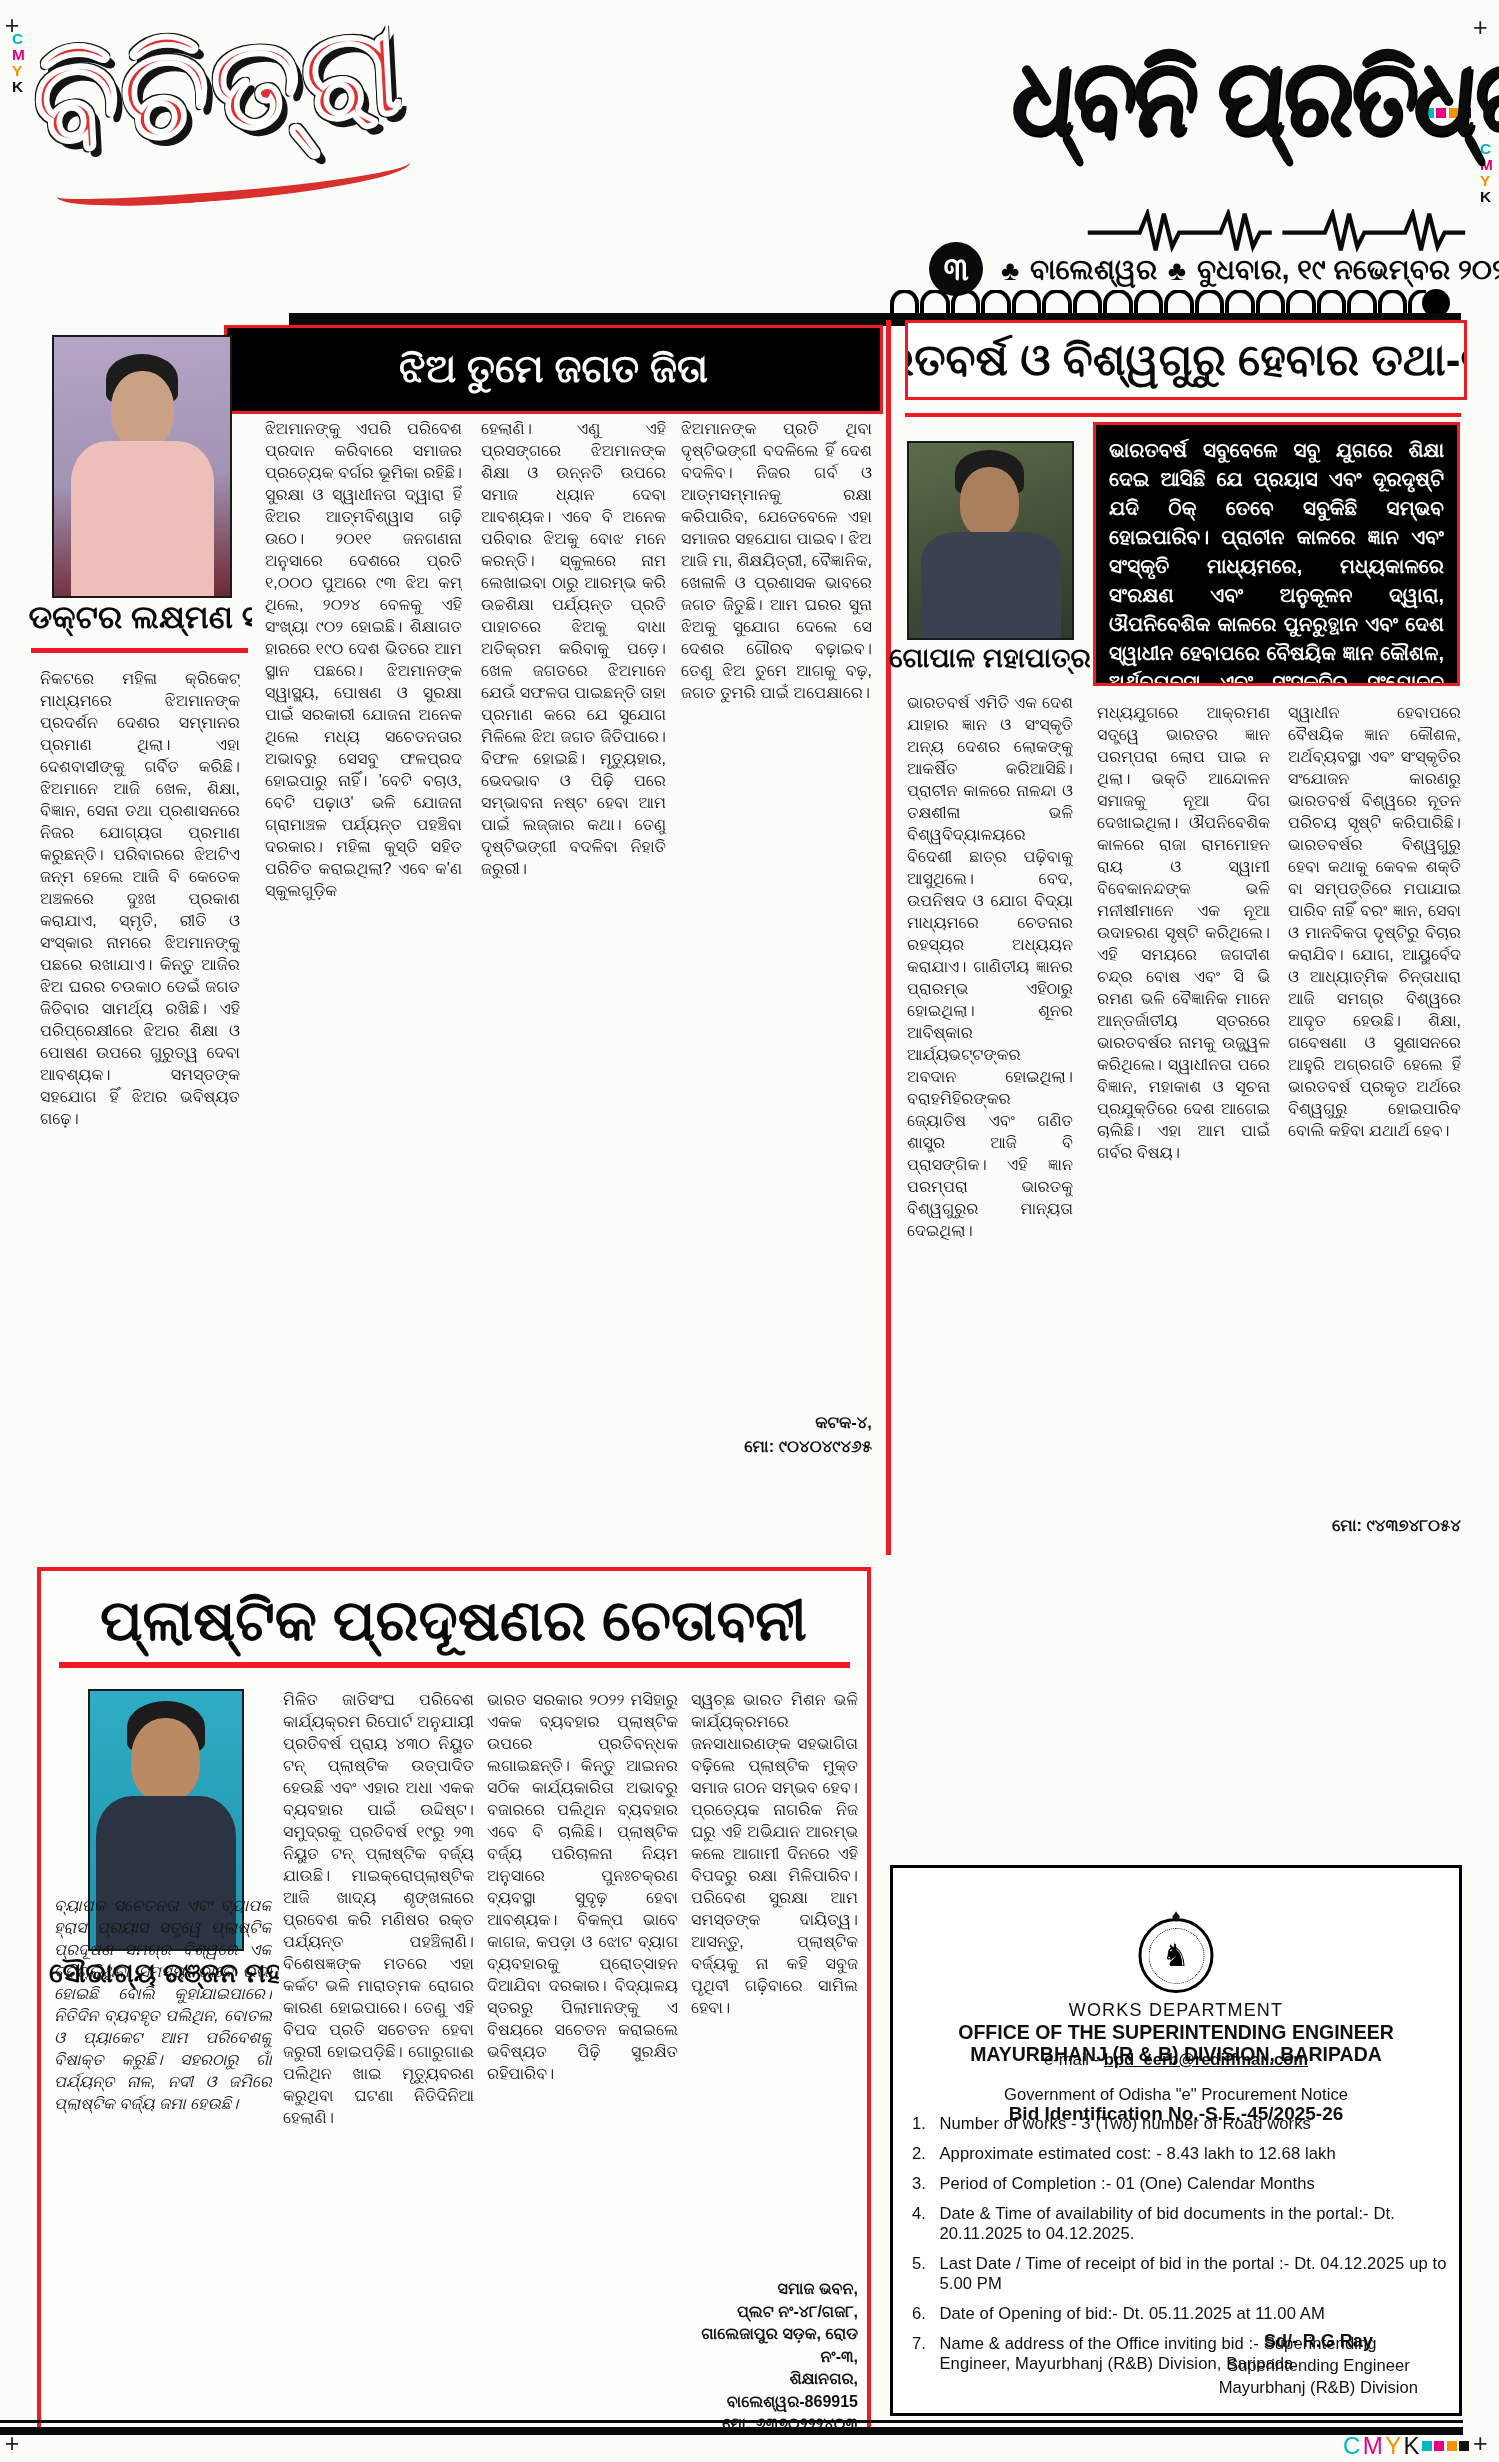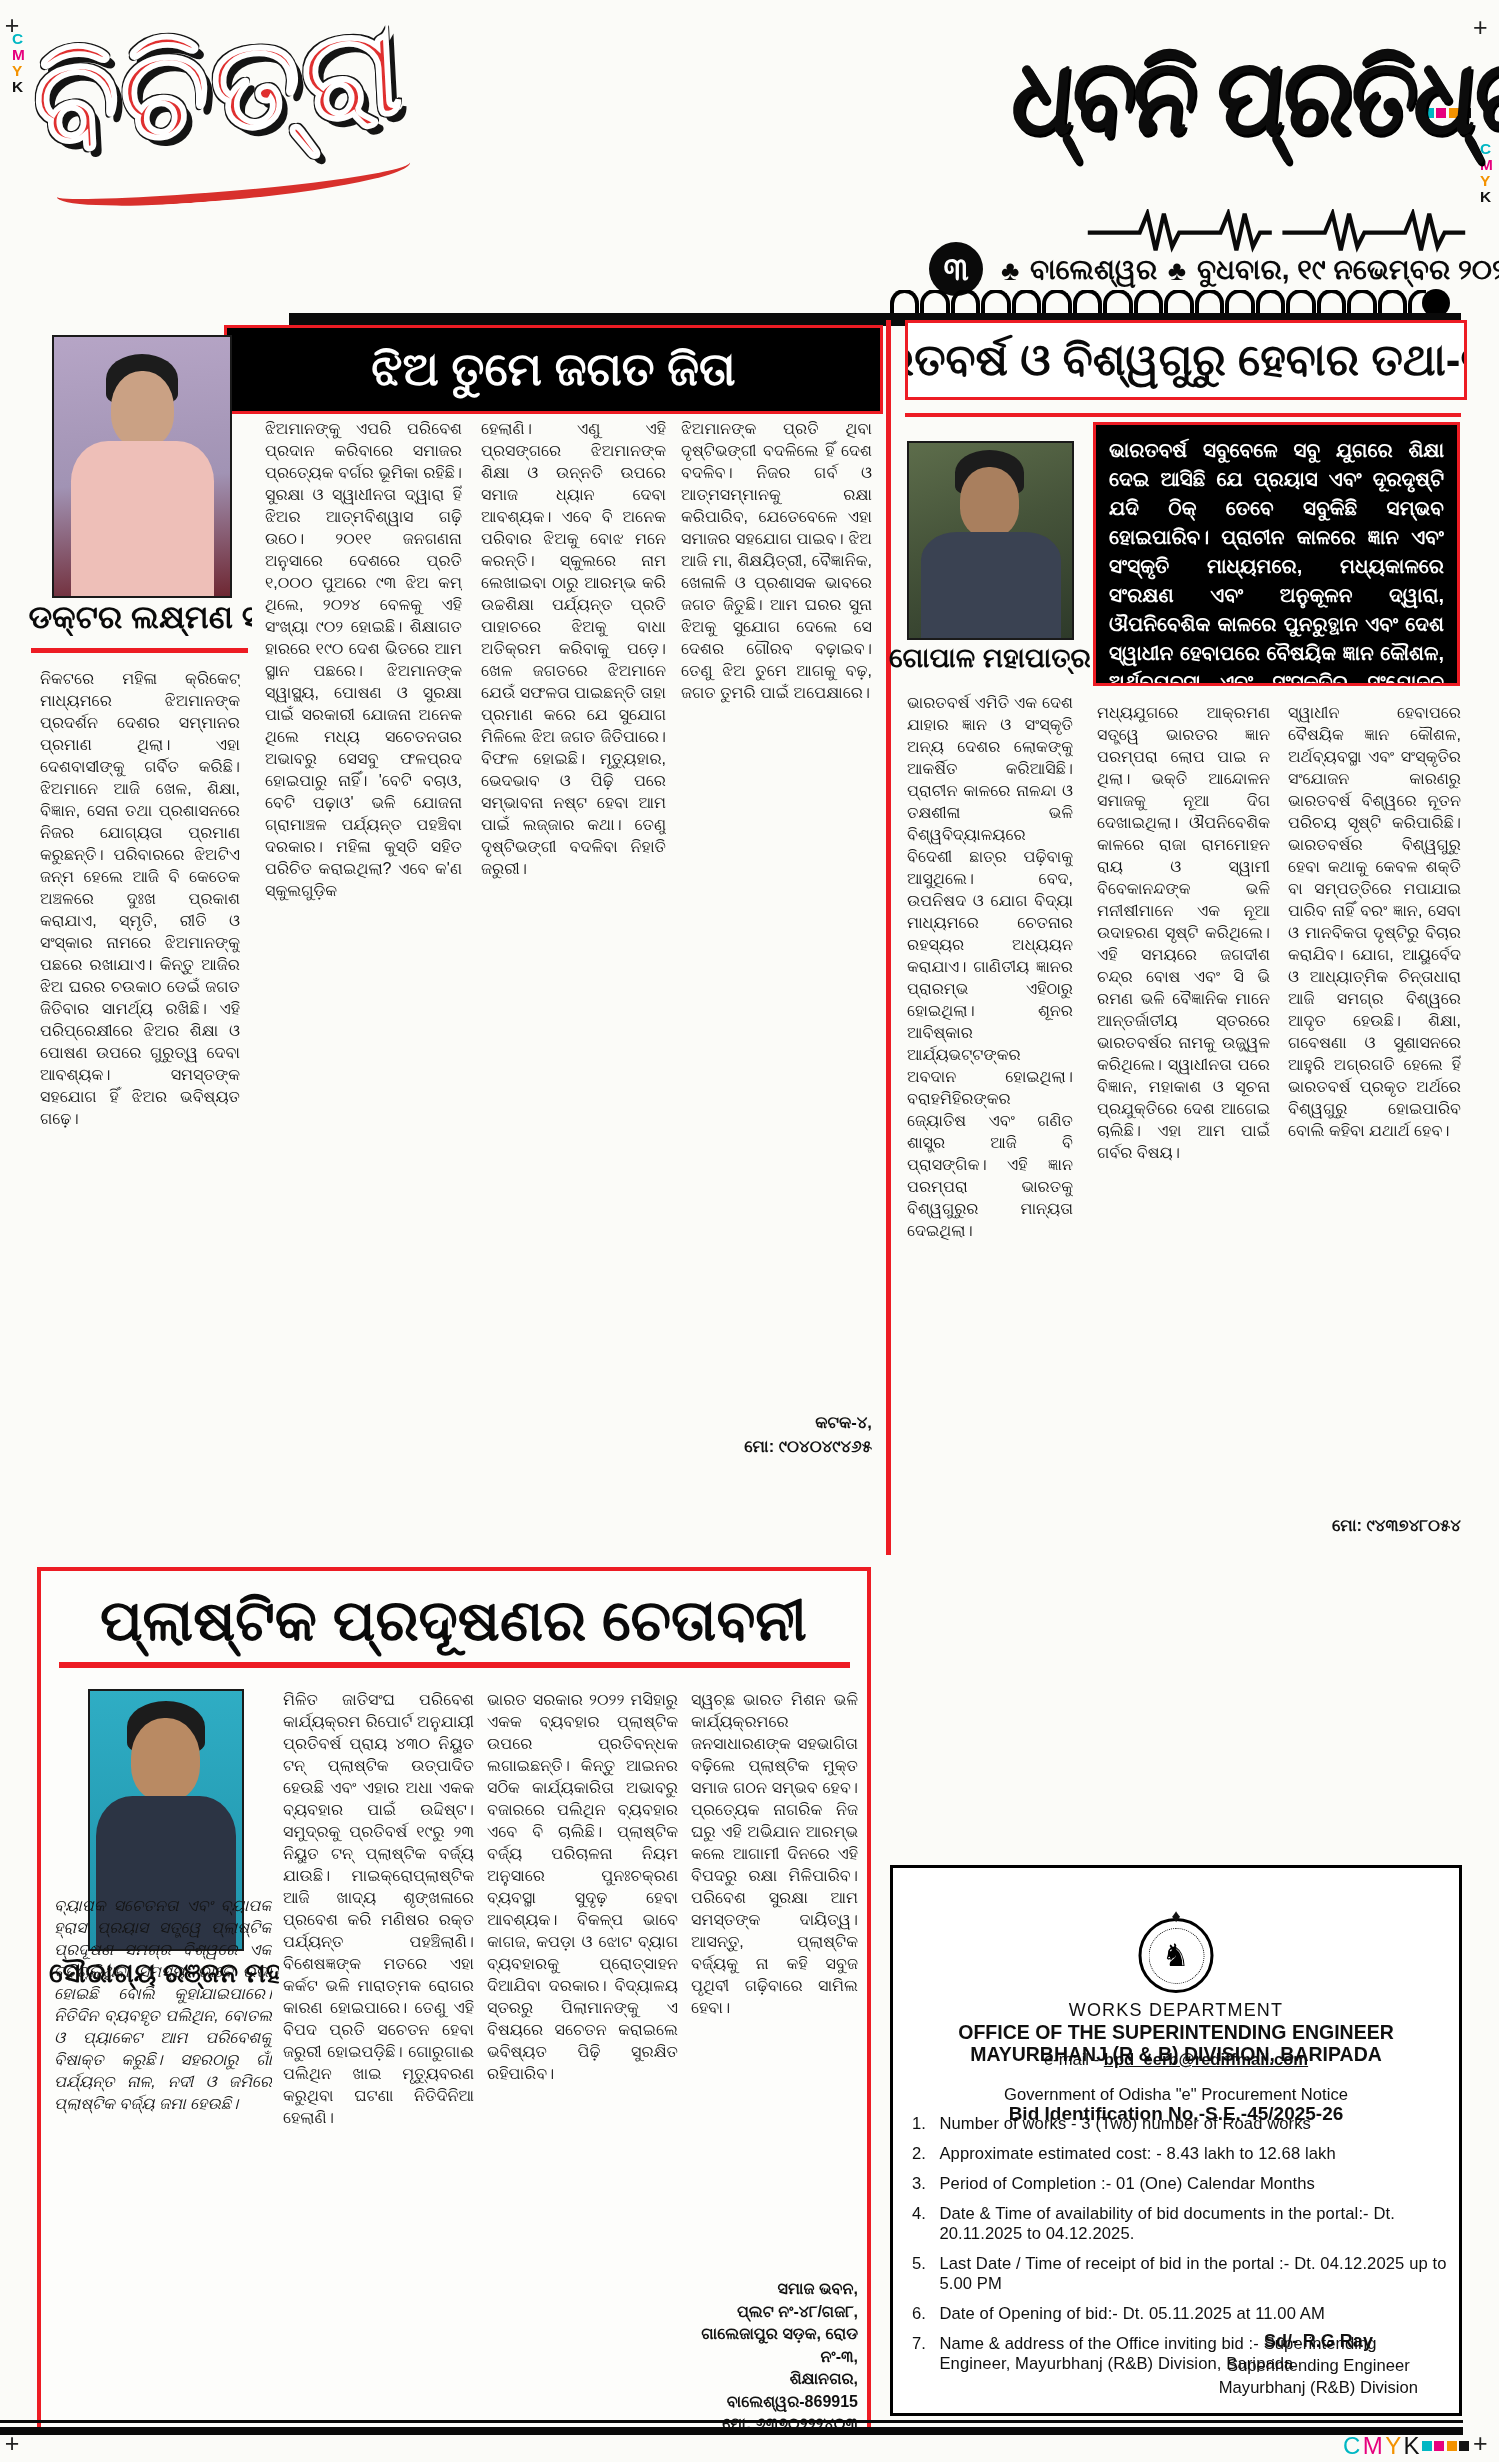--- a/index.html
+++ b/index.html
@@ -25,21 +25,21 @@
   .pageno-circle{position:absolute;left:929px;top:242px;width:54px;height:54px;border-radius:50%;
      background:#0a0a0a;color:#fff;font-size:32px;font-weight:700;display:flex;align-items:center;justify-content:center;}
   .dateline{position:absolute;left:1001px;top:250px;width:468px;height:41px;
      font-size:28px;font-weight:700;color:#0a0a0a;display:flex;align-items:center;gap:10.7px;white-space:nowrap;}
   .scallops{position:absolute;left:890px;top:290px;width:536px;height:24px;display:flex;align-items:flex-end;overflow:hidden;}
   .scallop{flex:0 0 auto;width:21.3px;height:21.3px;border:4.1px solid #000;border-bottom:none;border-radius:21.3px 21.3px 0 0;margin-right:1.2px;}
   .scallop-ball{position:absolute;left:1422px;top:289px;width:28.4px;height:28.4px;border-radius:50%;background:#000;}
   .top-bar{position:absolute;left:289px;top:313px;width:1172px;height:13px;background:#0a0a0a;}
   
   .headline-box1{position:absolute;left:224px;top:325px;width:653px;height:83px;background:#000;
-     border:3.6px solid #ed1c24;color:#fff;font-size:46px;font-weight:700;display:flex;align-items:center;justify-content:center;
+     border:3.6px solid #ed1c24;color:#fff;font-size:39px;font-weight:700;display:flex;align-items:center;justify-content:center;
      white-space:nowrap;overflow:hidden;}
   .headline-box2{position:absolute;left:905px;top:320px;width:556px;height:74px;background:#fff;
      border:3.6px solid #ed1c24;color:#0a0a0a;font-size:44px;font-weight:700;display:flex;align-items:center;justify-content:center;
      white-space:nowrap;overflow:hidden;}
   .red-rule{position:absolute;background:#ed1c24;}
   .photo{position:absolute;border:2.4px solid #1a1a1a;overflow:hidden;}
   .photo .bg{width:100%;height:100%;position:relative;}
   .ph-head{position:absolute;border-radius:48% 48% 42% 42%;background:#caa184;}
   .ph-hair{position:absolute;border-radius:50% 50% 20% 20%;background:#1c1c1c;}
   .ph-shirt{position:absolute;border-radius:26% 26% 0 0;}

